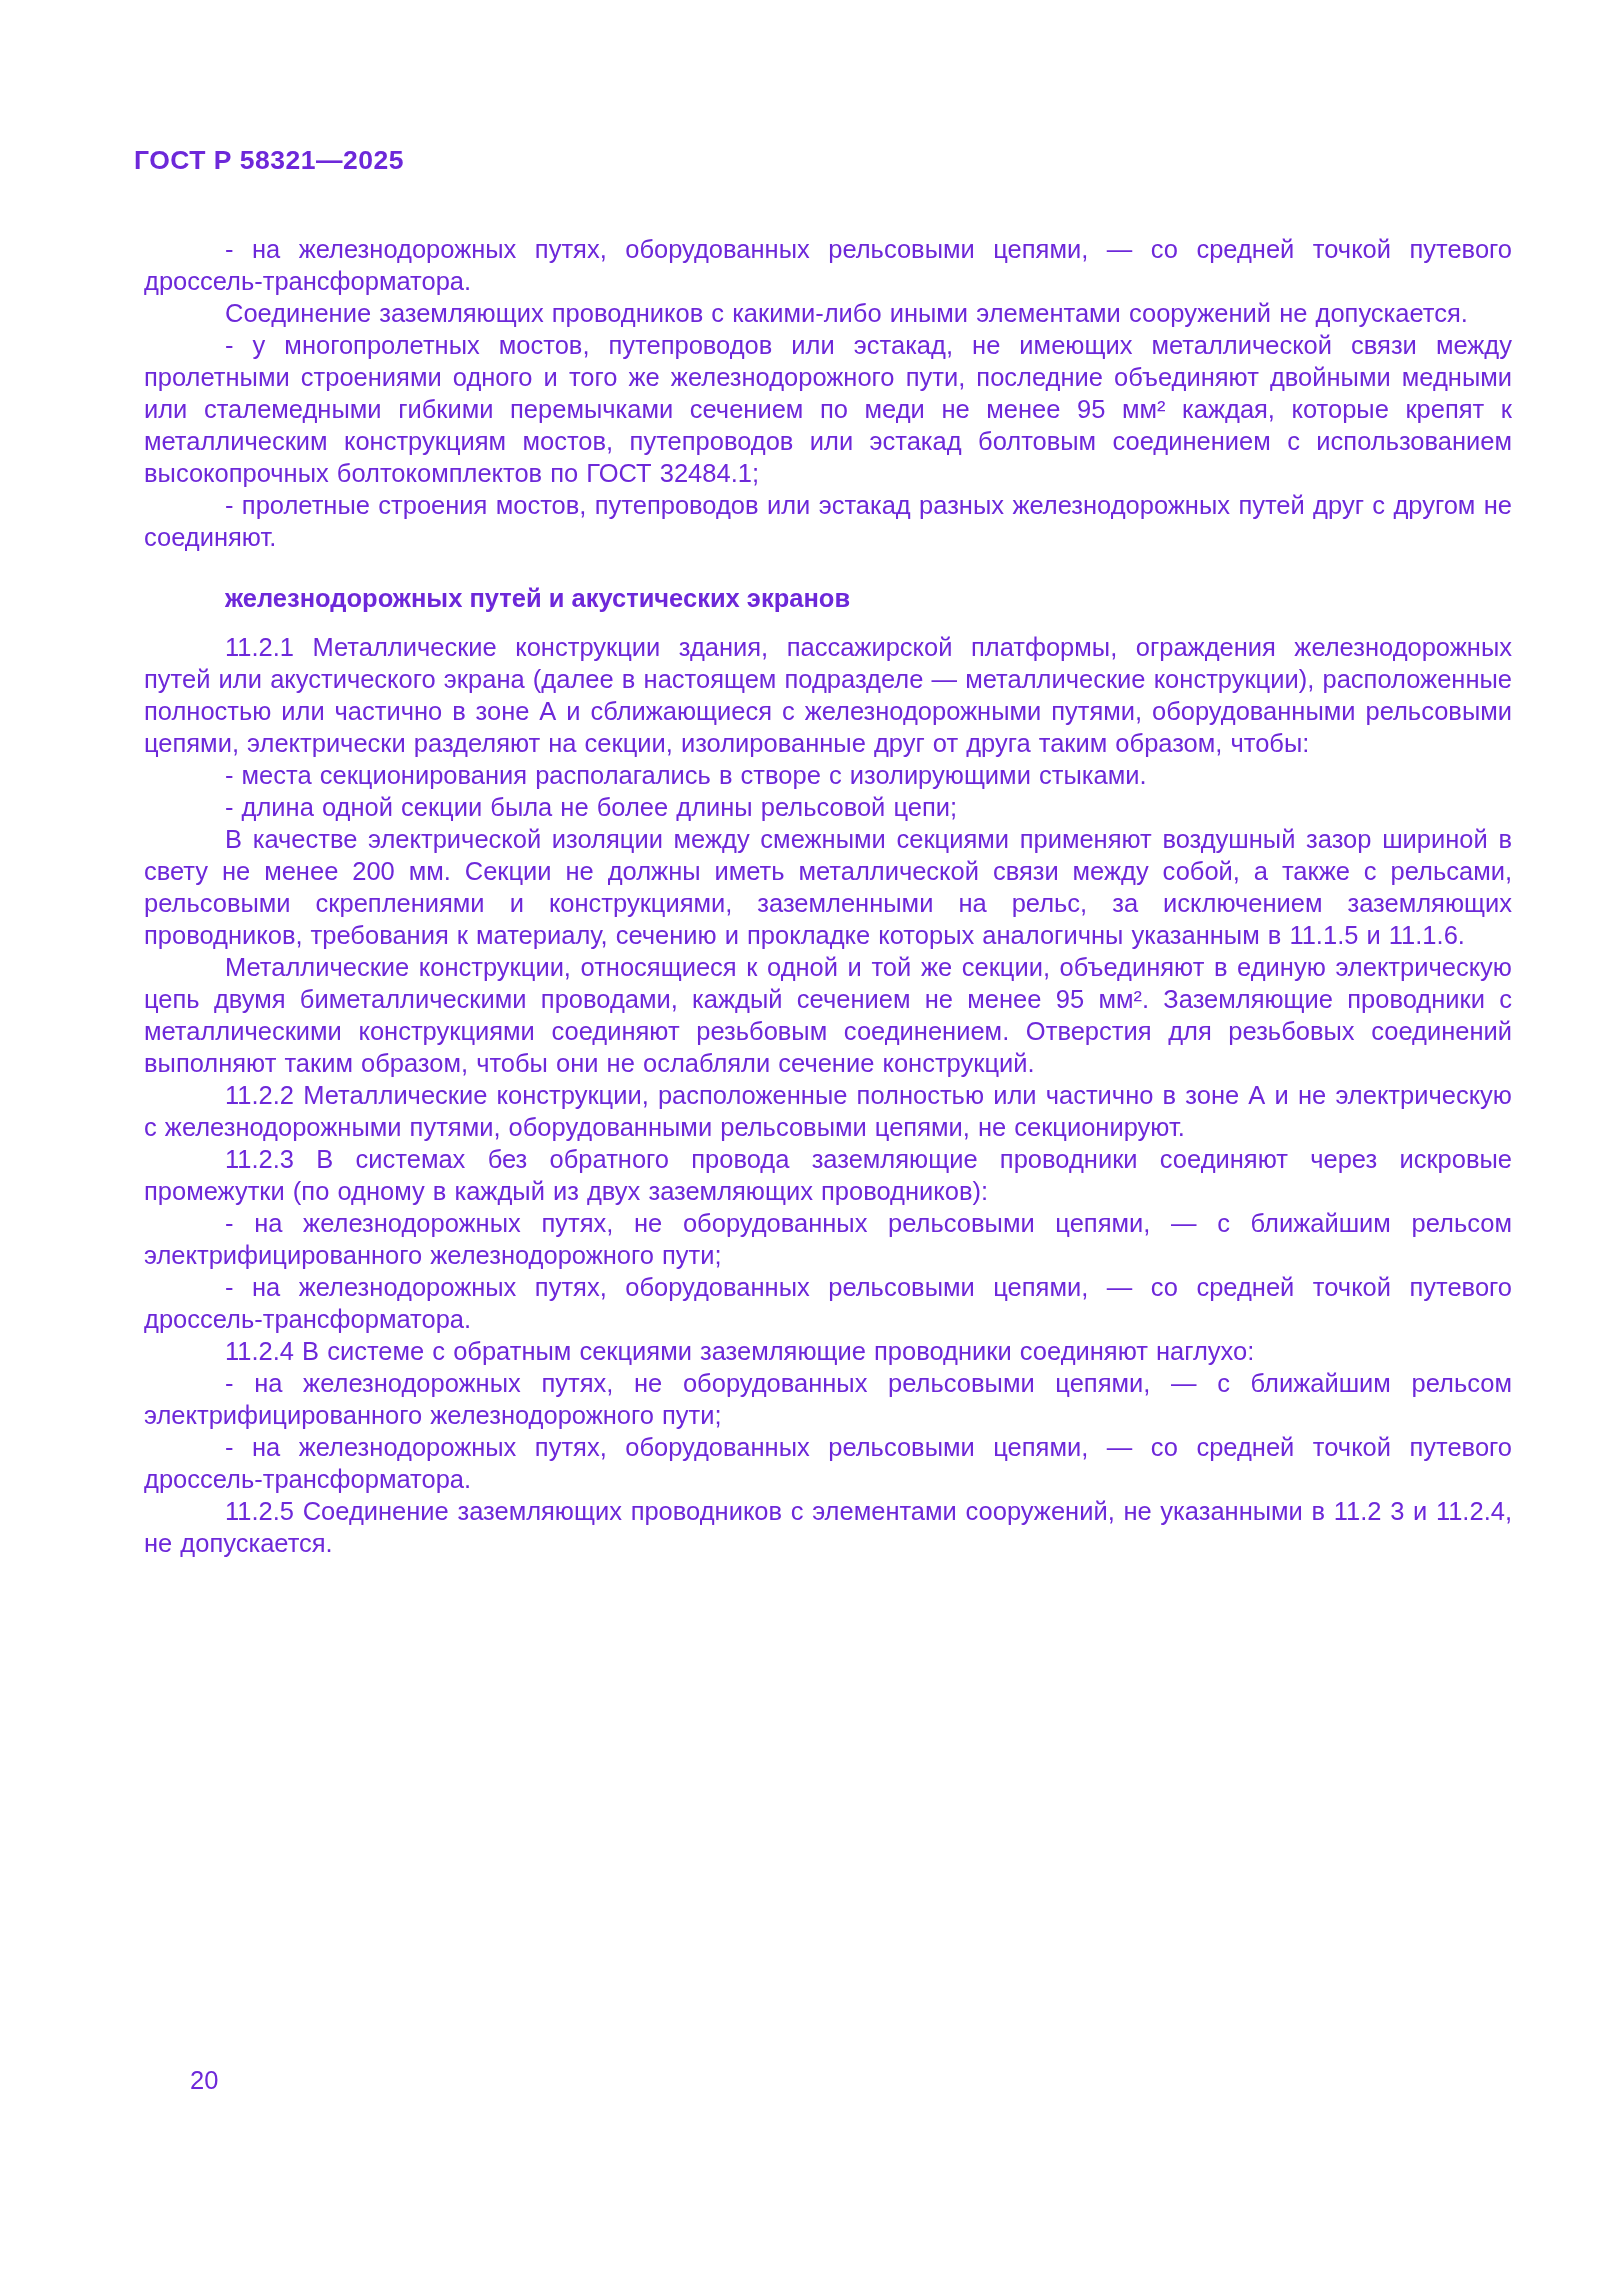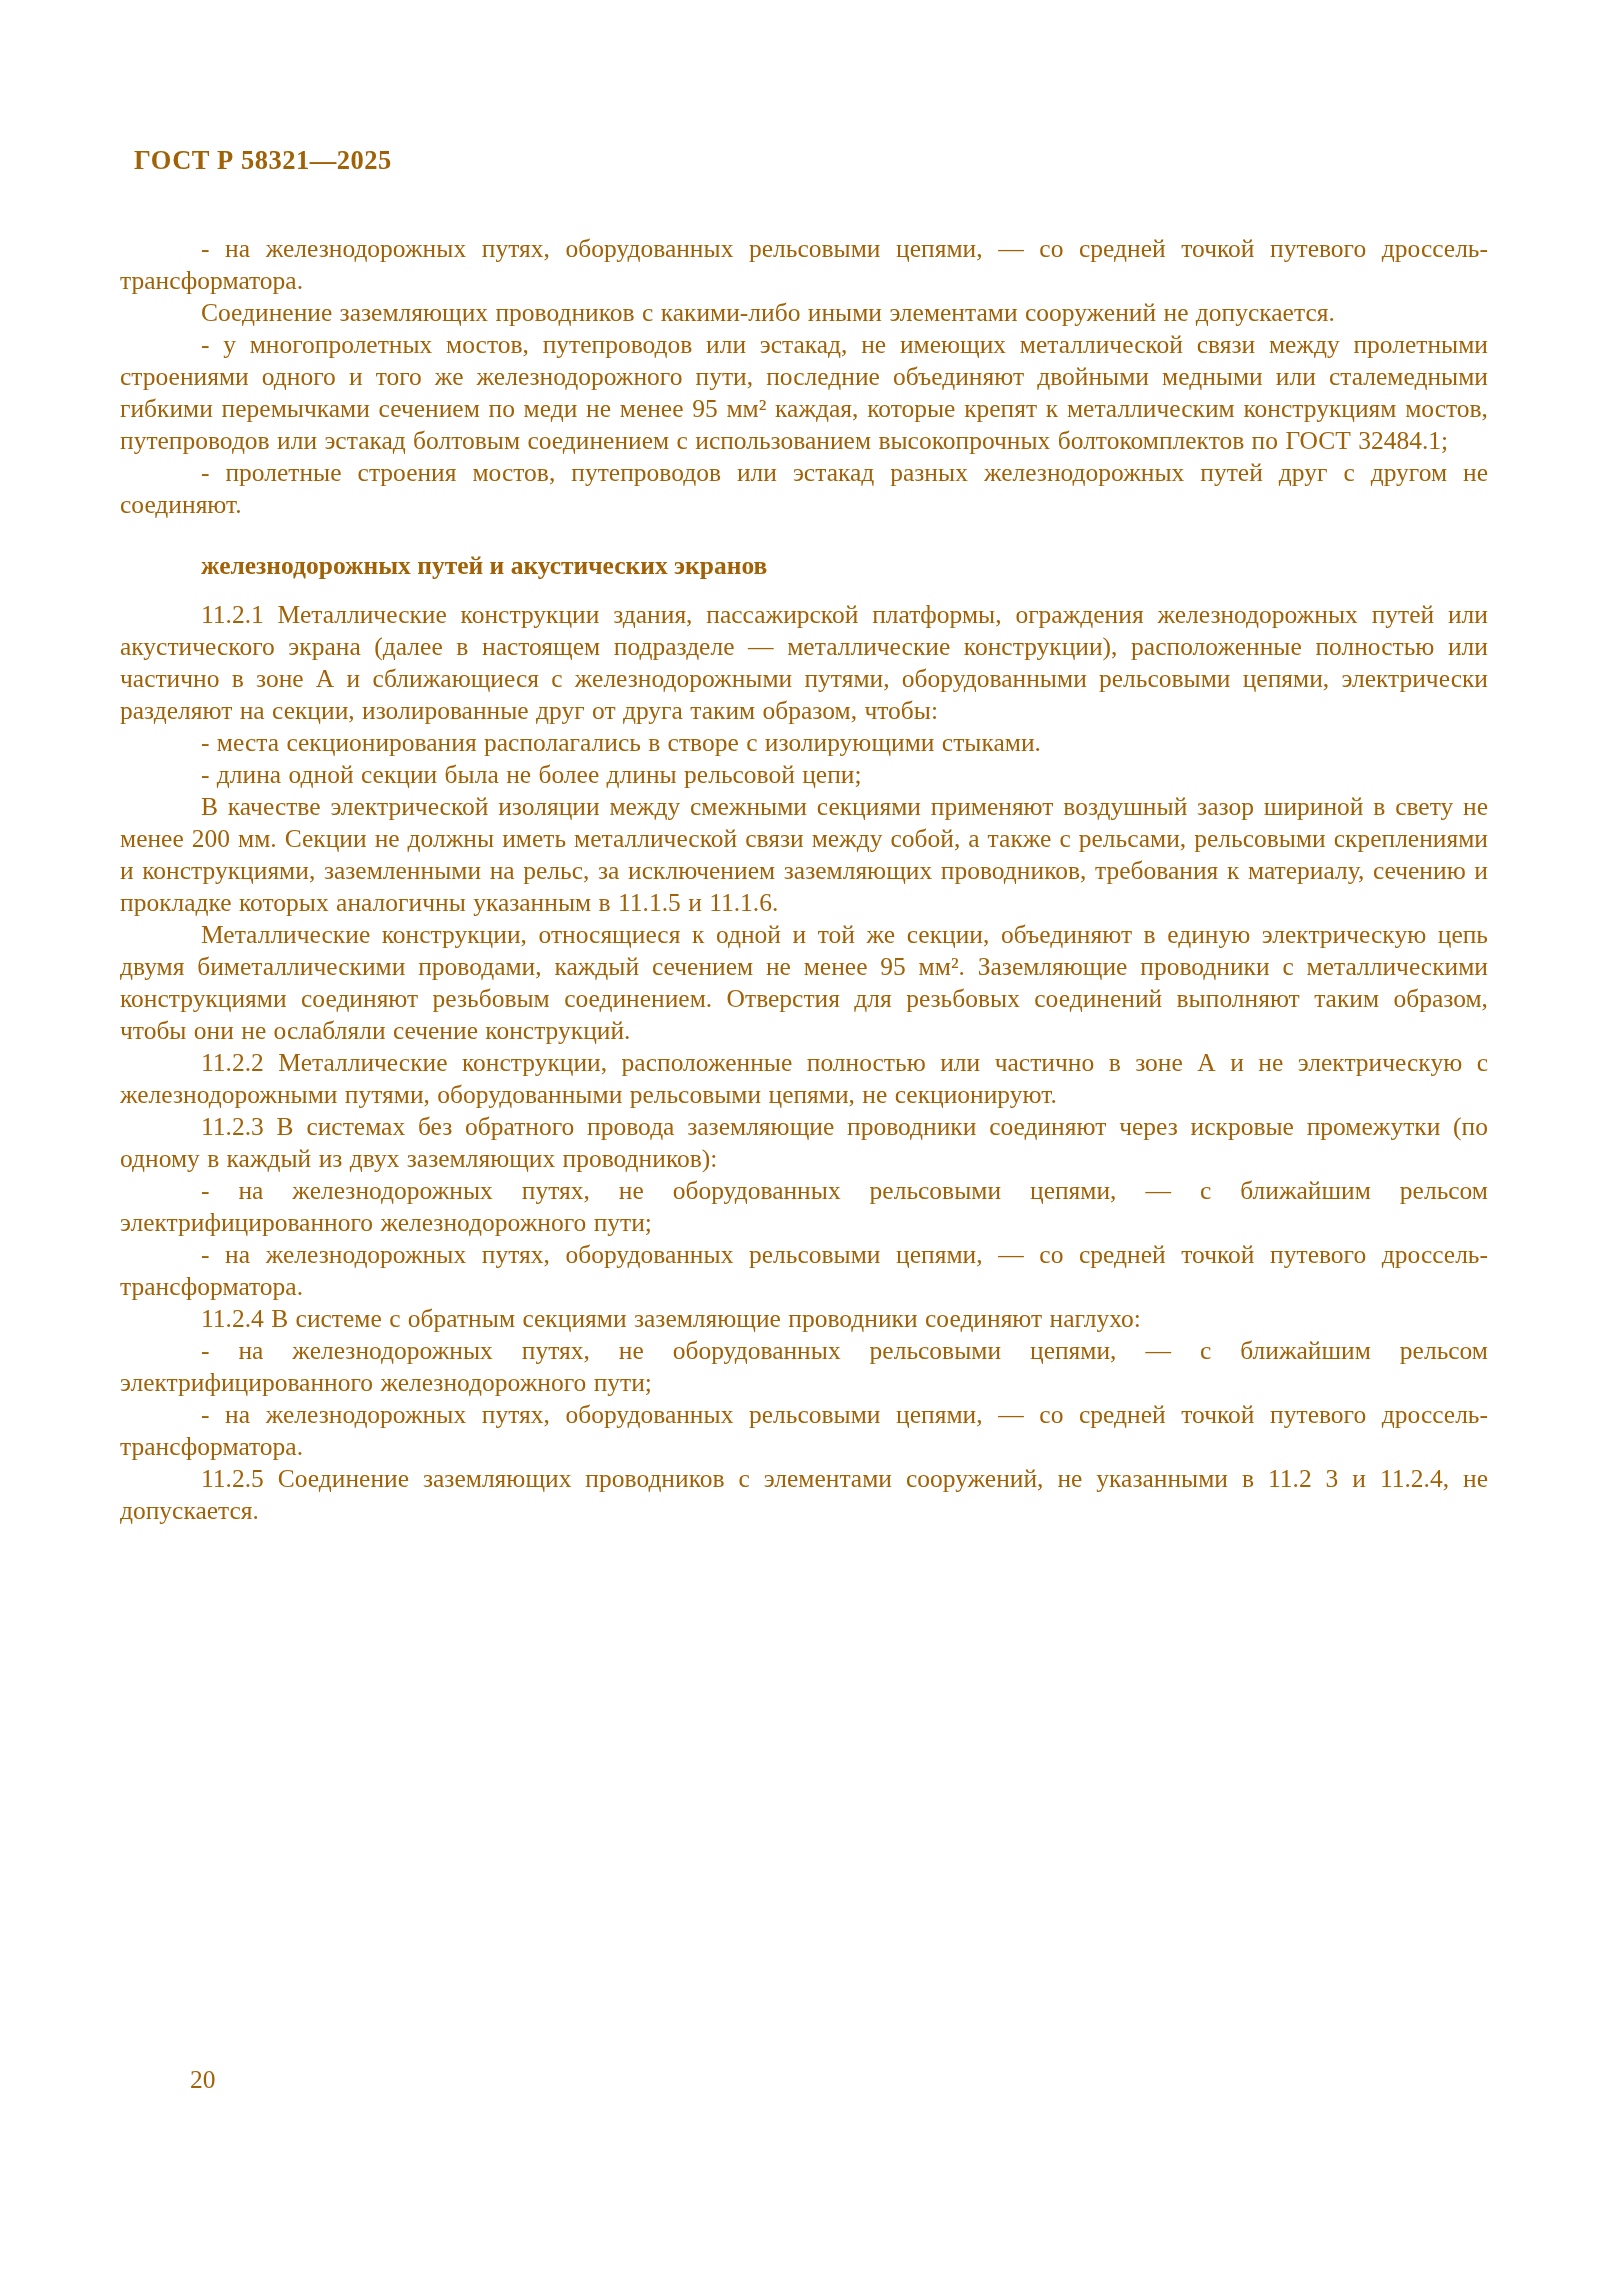--- a/index.html
+++ b/index.html
@@ -5,38 +5,38 @@
   html, body {
     margin: 0;
     padding: 0;
     background: #ffffff;
   }
   .page {
     position: relative;
     width: 1621px;
     height: 2293px;
     background: #ffffff;
-    color: #a16207;
-    font-family: Liberation Serif, serif;
+    color: #6d28d9;
+    font-family: Liberation Sans, sans-serif;
     overflow: hidden;
     border-radius: 25px;
   }
   .gost-code {
     position: absolute;
     top: 145px;
     left: 134px;
     font-size: 26.5px;
     font-weight: bold;
     letter-spacing: 0.5px;
     white-space: nowrap;
   }
   .text-column {
     position: absolute;
     top: 233px;
-    left: 120px;
+    left: 144px;
     width: 1368px;
   }
   p.para {
     margin: 0;
     font-size: 25.5px;
     line-height: 32px;
     text-align: justify;
     text-indent: 81px;
     word-spacing: 1px;
   }

